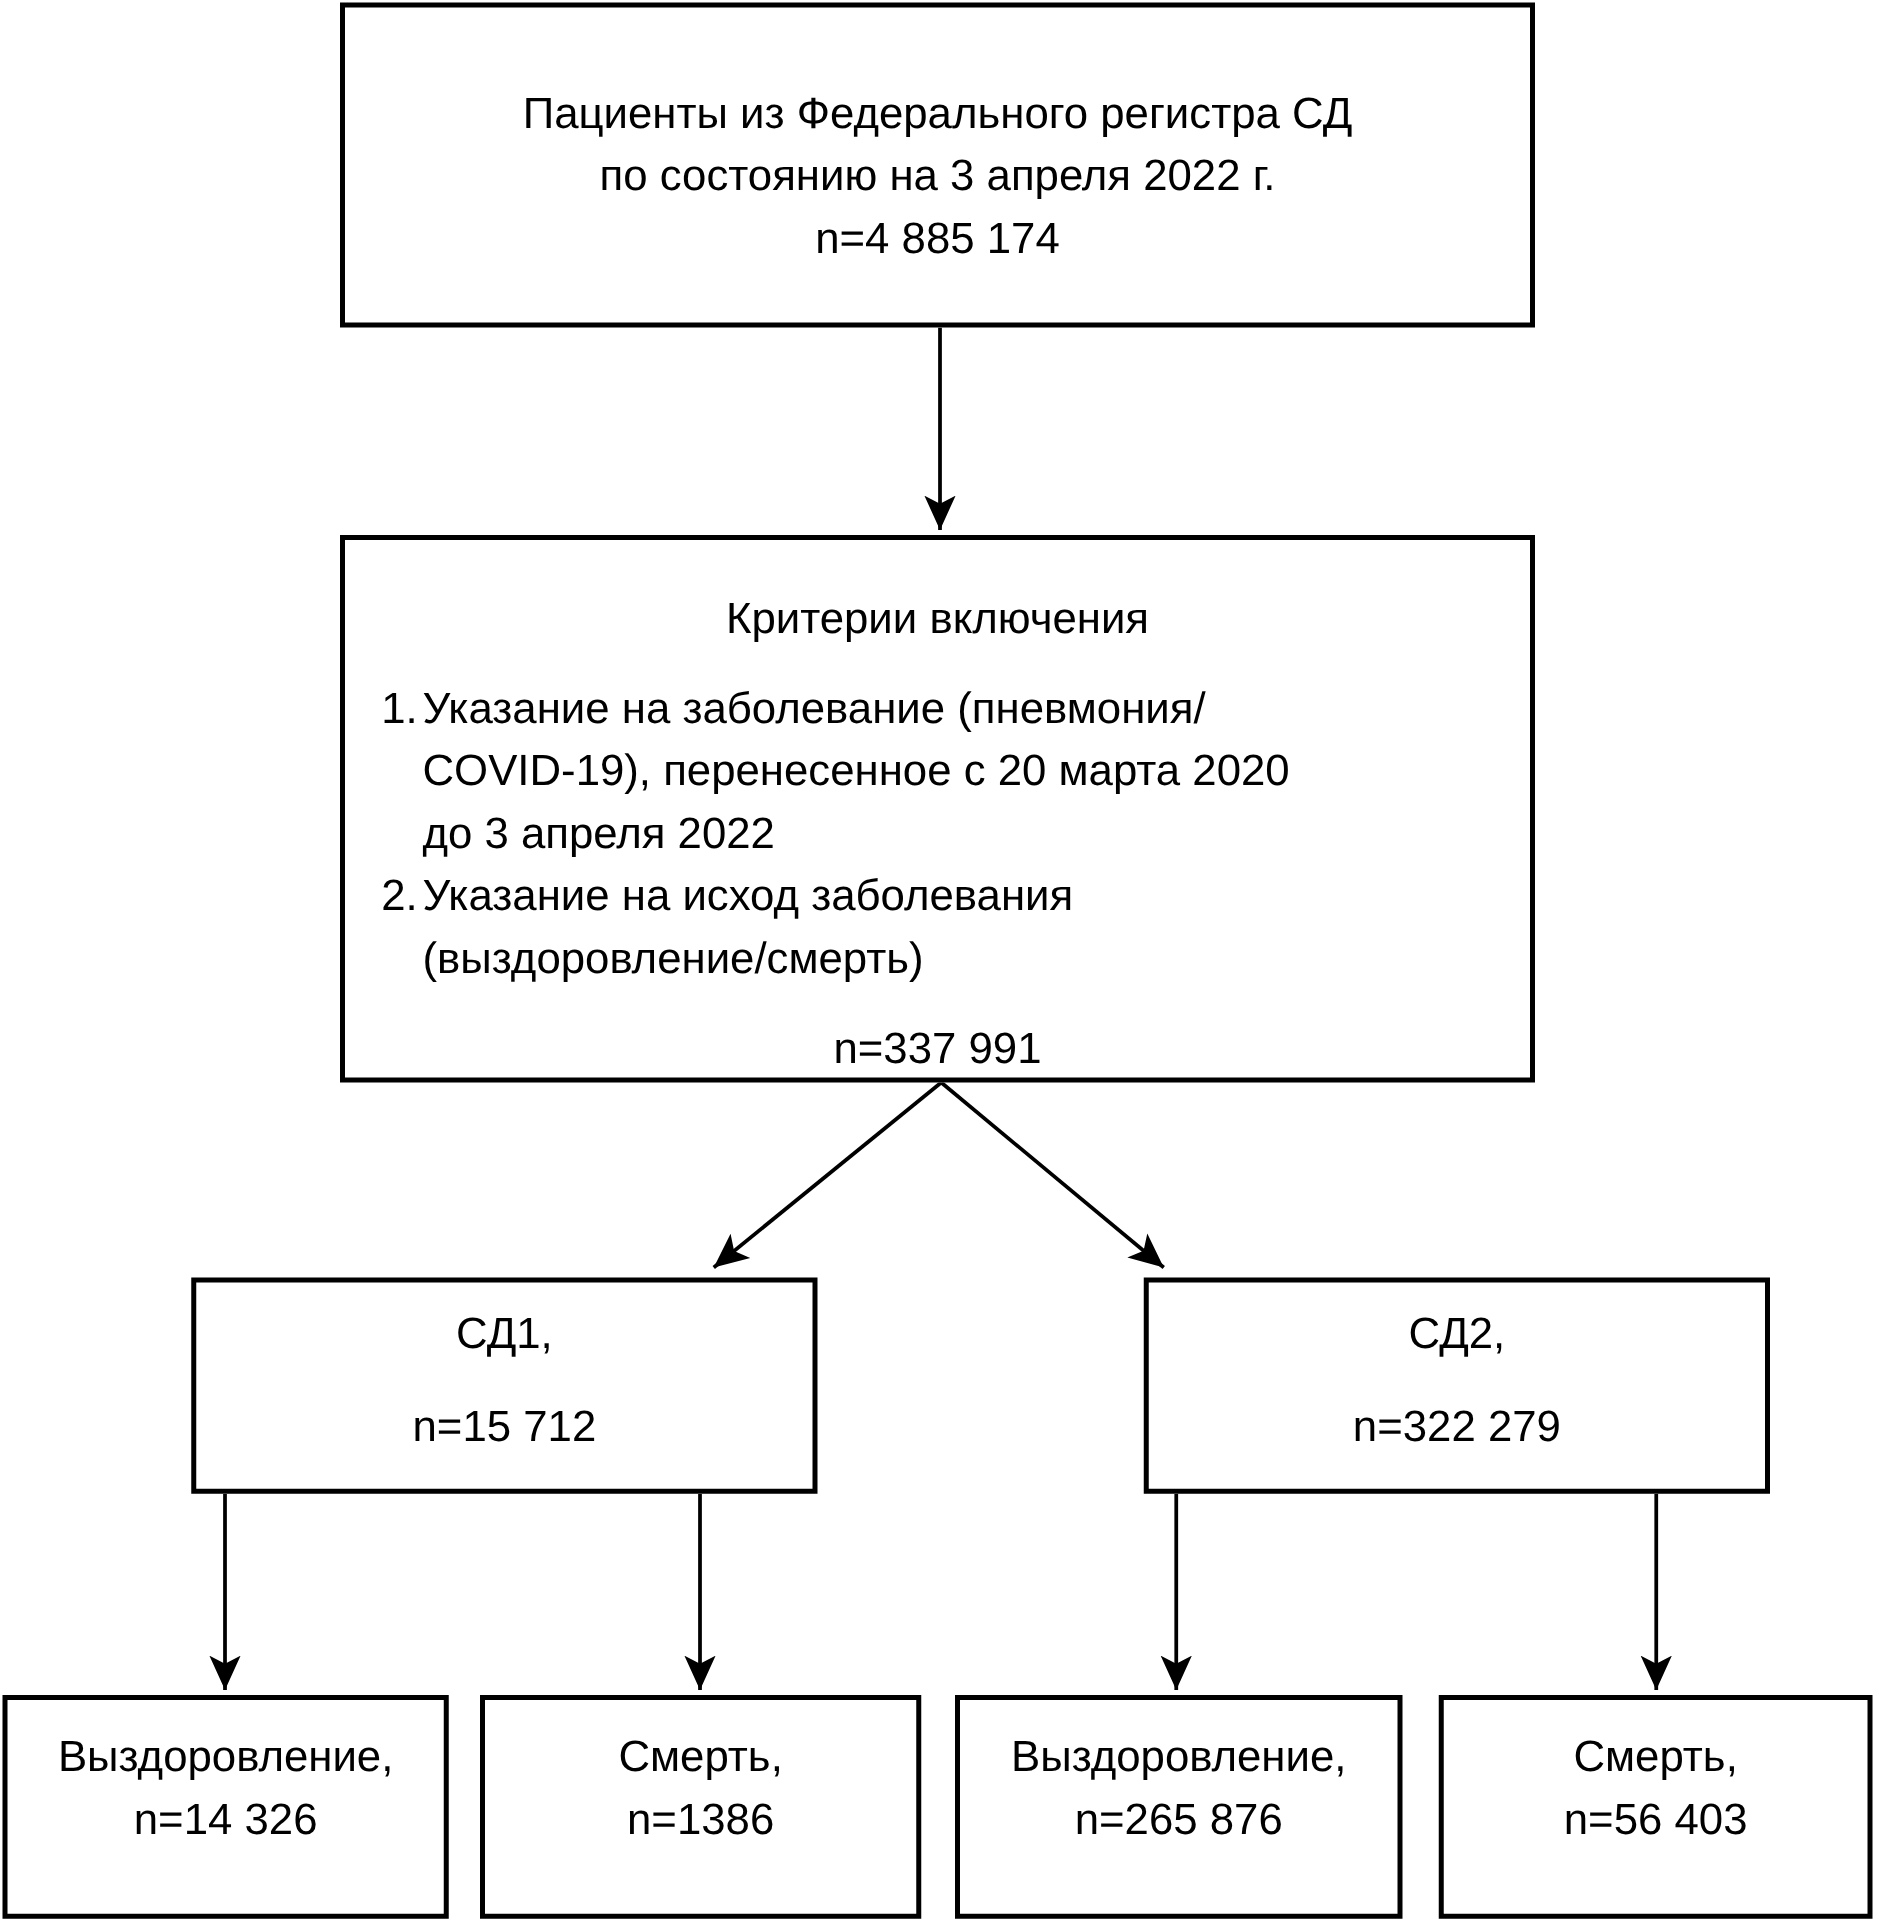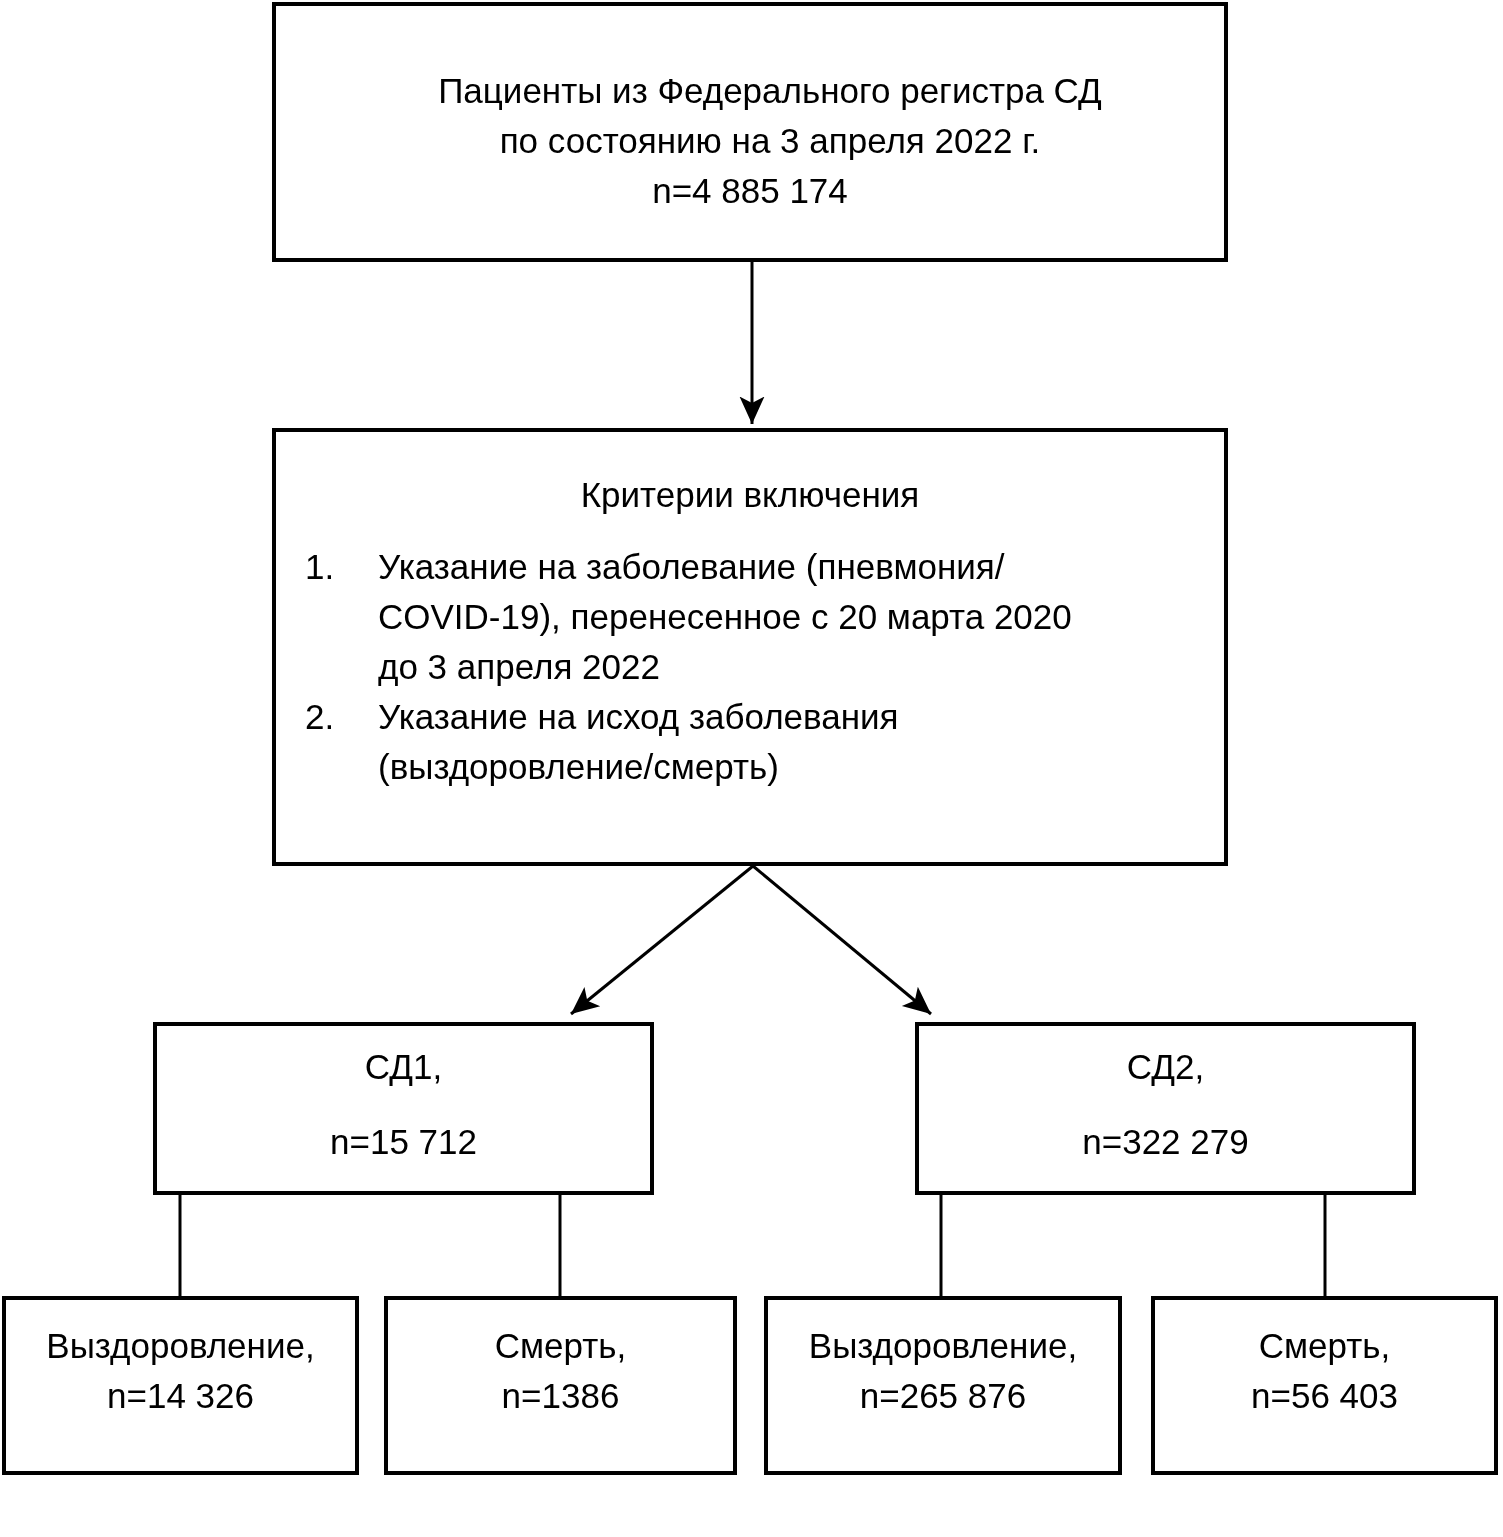--- a/index.html
+++ b/index.html
@@ -21,38 +21,38 @@
     width: 1503px;
     height: 1537px;
     pointer-events: none;
   }
   .box {
     position: absolute;
     border: 4px solid #000000;
     background: #ffffff;
   }
   .center { text-align: center; }
-  .pre { white-space: pre-line; margin-left: 40px; }
+  .pre { white-space: pre-line; }
 
   .box-registry { left: 272px; top: 2px; width: 956px; height: 260px; padding-top: 60px; }
   .box-registry .nval { }
 
   .box-criteria { left: 272px; top: 428px; width: 956px; height: 438px; padding-top: 38px; }
   .criteria-list { margin-top: 22px; padding-left: 29px; padding-right: 16px; }
   .criteria-item { display: flex; align-items: flex-start; }
   .criteria-num { flex: none; width: 33px; }
   .criteria-text { flex: 1; }
   .box-criteria .nval { margin-top: 22px; }
 
   .box-sd { top: 1022px; width: 501px; height: 173px; padding-top: 16px; margin-left: 33px; }
   .box-sd1 { left: 120px; }
   .box-sd2 { left: 882px; }
   .box-sd .nval { margin-top: 25px; }
 
-  .box-outcome { top: 1296px; height: 179px; padding-top: 21px; }
+  .box-outcome { top: 1356px; height: 179px; padding-top: 21px; }
   .box-outcome .nval { }
   .box-outcome-0 { left: 2px;    width: 357px; }
   .box-outcome-1 { left: 384px;  width: 353px; }
   .box-outcome-2 { left: 764px;  width: 358px; }
   .box-outcome-3 { left: 1151px; width: 347px; }
 </style>
 </head>
 <body>
 
 <div class="canvas">
@@ -86,20 +86,21 @@
         <span class="criteria-text pre">Указание на заболевание (пневмония/
 COVID-19), перенесенное с 20 марта 2020
 до 3 апреля 2022</span>
       </div>
       <div class="criteria-item">
         <span class="criteria-num">2.</span>
         <span class="criteria-text pre">Указание на исход заболевания
 (выздоровление/смерть)</span>
       </div>
     </div>
+    <div class="nval center">n=337 991</div>
   </div>
 
   <div class="box box-sd box-sd1 center">
     <div>СД1,</div>
     <div class="nval">n=15 712</div>
   </div>
 
   <div class="box box-sd box-sd2 center">
     <div>СД2,</div>
     <div class="nval">n=322 279</div>

